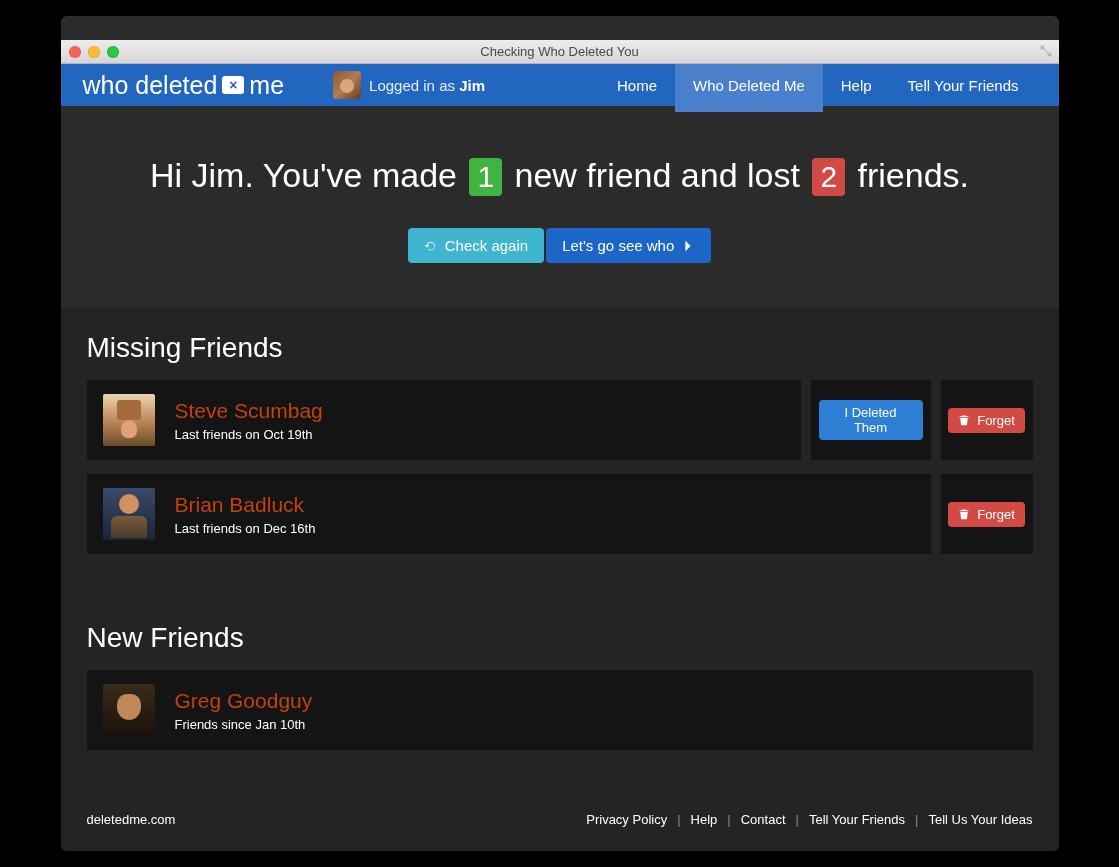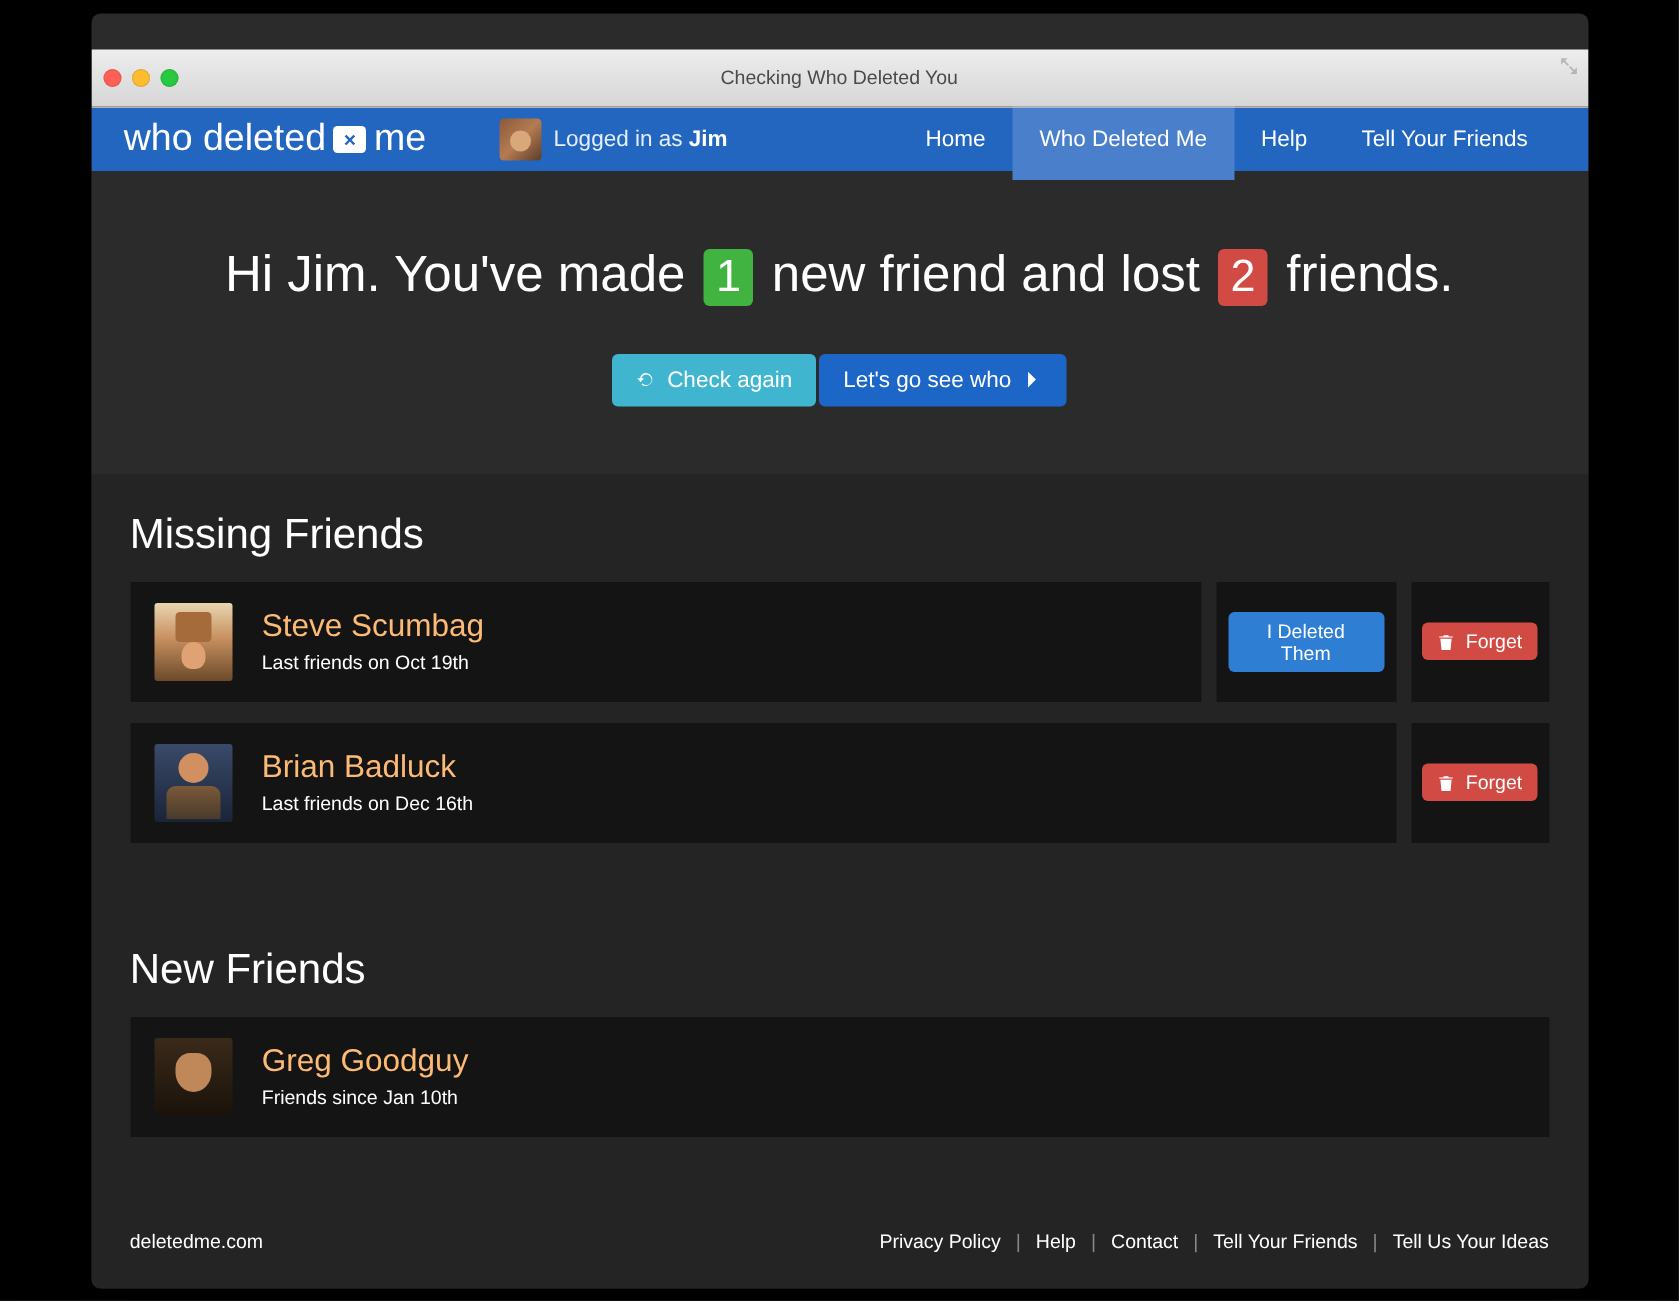--- a/index.html
+++ b/index.html
@@ -12,21 +12,21 @@
     justify-content: center;
   }
   .window {
     width: 998px;
     background: #2b2b2b;
     border-radius: 6px;
     overflow: hidden;
     box-shadow: 0 10px 40px rgba(0,0,0,.6);
   }
   .titlebar {
-    height: 39px;
+    height: 24px;
     background: linear-gradient(#ededed,#d6d6d6);
     border-bottom: 1px solid #b5b5b5;
     display: flex;
     align-items: center;
     padding: 0 8px;
     position: relative;
     margin-top: 24px;
   }
   .dots { display: flex; gap: 7px; }
   .dot { width: 12px; height: 12px; border-radius: 50%; box-shadow: inset 0 0 1px rgba(0,0,0,.4); }
@@ -130,21 +130,21 @@
   }
   .av-steve{ background: linear-gradient(#e8d6b0 0%, #c89060 45%, #6b4a2a 100%); }
   .av-steve::before{content:"";position:absolute;top:6px;left:14px;width:24px;height:20px;background:#a66b3a;border-radius:3px;}
   .av-steve::after{content:"";position:absolute;top:26px;left:18px;width:16px;height:18px;background:#e0a274;border-radius:50% 50% 40% 40%;}
   .av-brian{ background: linear-gradient(#3a4a6a,#1a2438); }
   .av-brian::before{content:"";position:absolute;top:6px;left:16px;width:20px;height:20px;background:#d29060;border-radius:50%;}
   .av-brian::after{content:"";position:absolute;top:28px;left:8px;width:36px;height:22px;background:linear-gradient(#7a5a3a,#4a3a2a);border-radius:6px 6px 0 0;}
   .av-greg{ background: linear-gradient(#3a2a1a,#1a120a); }
   .av-greg::before{content:"";position:absolute;top:10px;left:14px;width:24px;height:26px;background:#c08858;border-radius:40% 40% 50% 50%;}
   .friend-info{ display:flex; flex-direction:column; gap:4px;}
-  .friend-name{ color:#fdba74; font-size:21px; font-weight:500;}
+  .friend-name{ color:#c2410c; font-size:21px; font-weight:500;}
   .friend-sub{ color:#ffffff; font-size:13px; }
   .status-text{ color:#fff; font-size:13px; }
   .btn-sm{ padding:5px 10px; font-size:13px; }
 
   .footer{
     background:#242424;
     border-top: none;
     padding: 18px 26px 24px;
     display:flex; align-items:center; color:#fff; font-size:13px;justify-content:flex-end;
   }

